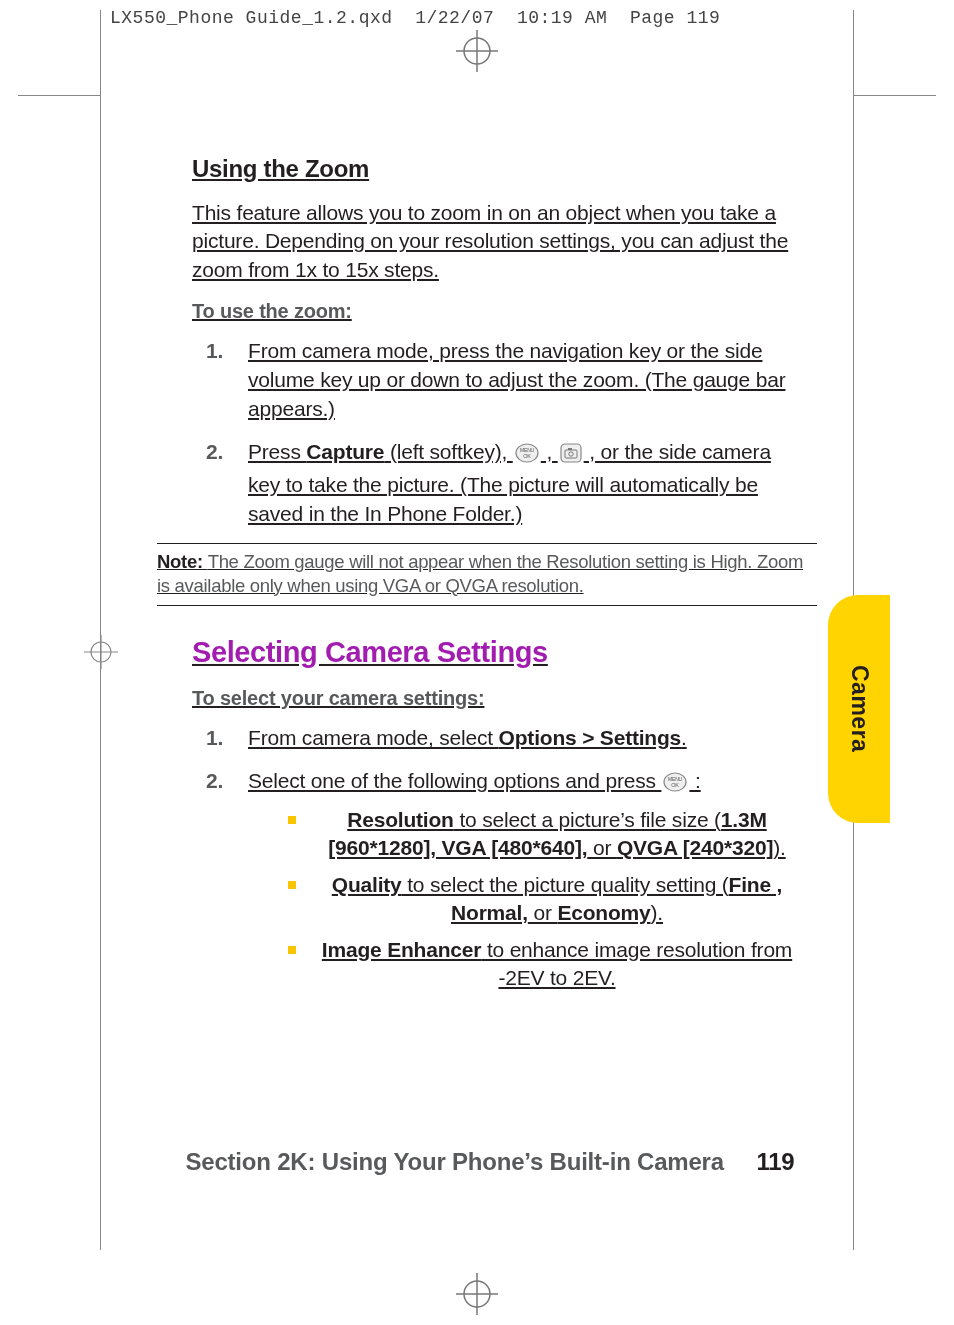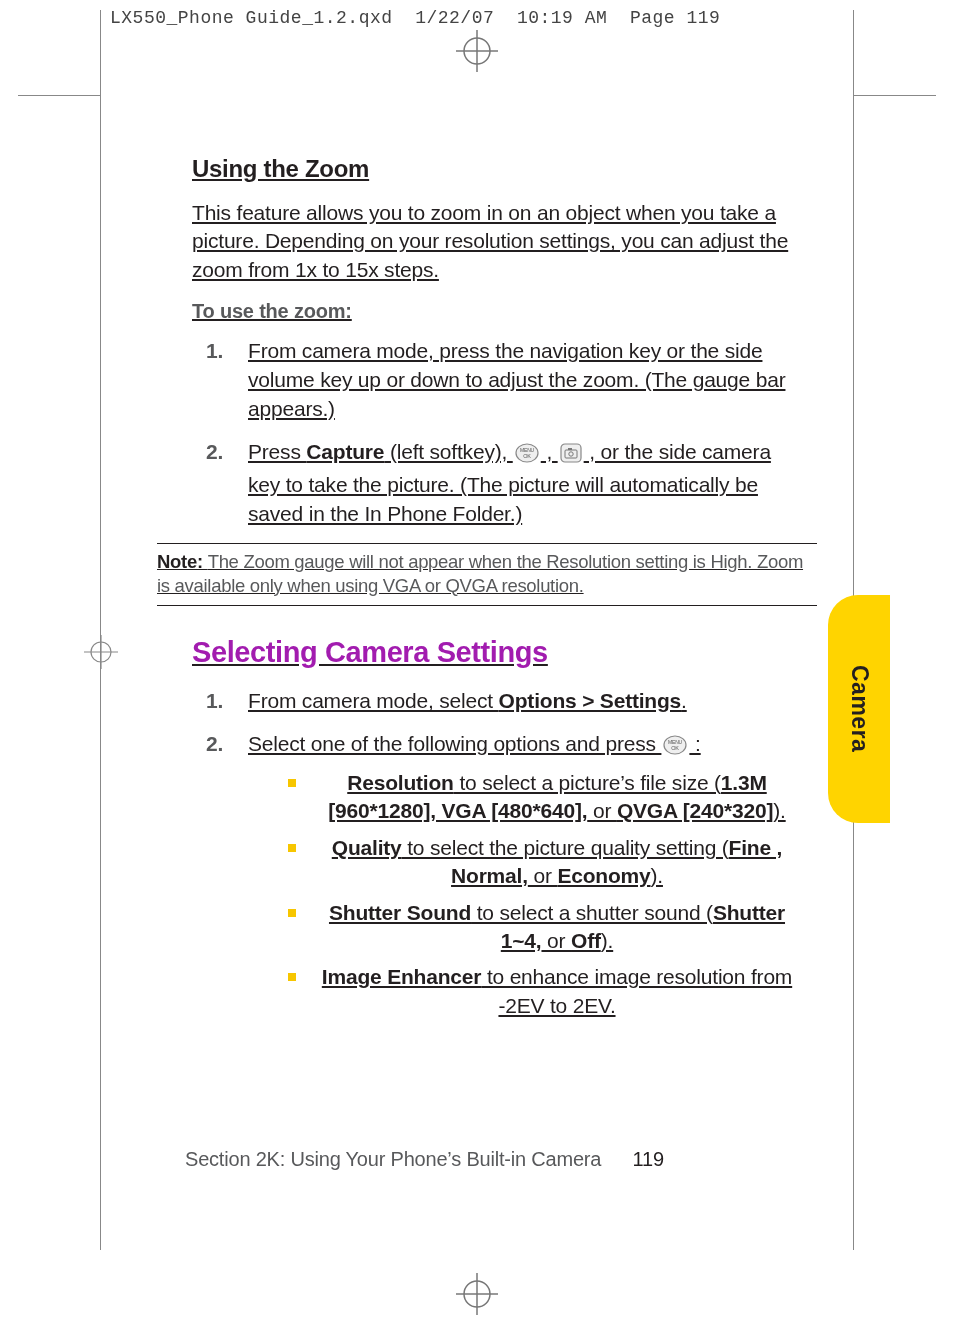--- a/index.html
+++ b/index.html
@@ -182,23 +182,23 @@
     font-weight: 700;
     font-size: 23px;
     color: #231f20;
     letter-spacing: 0.5px;
   }
   .footer {
     position: absolute;
     left: 185px;
     top: 1148px;
     width: 610px;
-    text-align: left;
-    font-size: 20px;
-    font-weight: 400;
+    text-align: center;
+    font-size: 24px;
+    font-weight: 700;
     color: #58595b;
     letter-spacing: -0.2px;
   }
   .footer .pagenum {
     color: #231f20;
     margin-left: 26px;
   }
 </style>
 </head>
 <body>
@@ -262,20 +262,21 @@
           </svg></span><span> , or the side camera key to take the picture. (The picture will automatically be saved in the In Phone Folder.)</span>
     </li>
   </ol>
 
   <div class="note-box">
     <span class="note-label">Note: </span><span>The Zoom gauge will not appear when the Resolution setting is High. Zoom is available only when using VGA or QVGA resolution.</span>
   </div>
 
   <h2 class="section-head">Selecting Camera Settings</h2>
 
+  <div class="lead-in">To select your camera settings:</div>
 
   <ol class="num-list">
     <li>
       <span class="num">1.</span>
       <span>From camera mode, select </span><span class="bold">Options &gt; Settings</span><span>.</span>
     </li>
     <li>
       <span class="num">2.</span>
       <span>Select one of the following options and press </span><span class="inline-icon"><svg width="24" height="20" viewBox="0 0 24 20">
             <ellipse cx="12" cy="10" rx="11" ry="9" fill="#efefef" stroke="#888" stroke-width="1.2"></ellipse>
@@ -284,23 +285,20 @@
           </svg></span><span> :</span>
 
       <ul class="square-list">
         <li>
           <span class="bold">Resolution</span><span> to select a picture’s file size (</span><span class="bold">1.3M [960*1280], VGA [480*640],</span><span> or </span><span class="bold">QVGA [240*320]</span><span>).</span>
         </li>
         <li>
           <span class="bold">Quality</span><span> to select the picture quality setting (</span><span class="bold">Fine , Normal,</span><span> or </span><span class="bold">Economy</span><span>).</span>
         </li>
         <li>
-          <span class="bold">Shutter Sound</span><span> to select a shutter sound (</span><span class="bold">Shutter 1~4,</span><span> or </span><span class="bold">Off</span><span>).</span>
-        </li>
-        <li>
           <span class="bold">Image Enhancer</span><span> to enhance image resolution from -2EV to 2EV.</span>
         </li>
       </ul>
     </li>
   </ol>
 
 </div>
 
 <div class="tab">
   <span class="tab-text">Camera</span>

